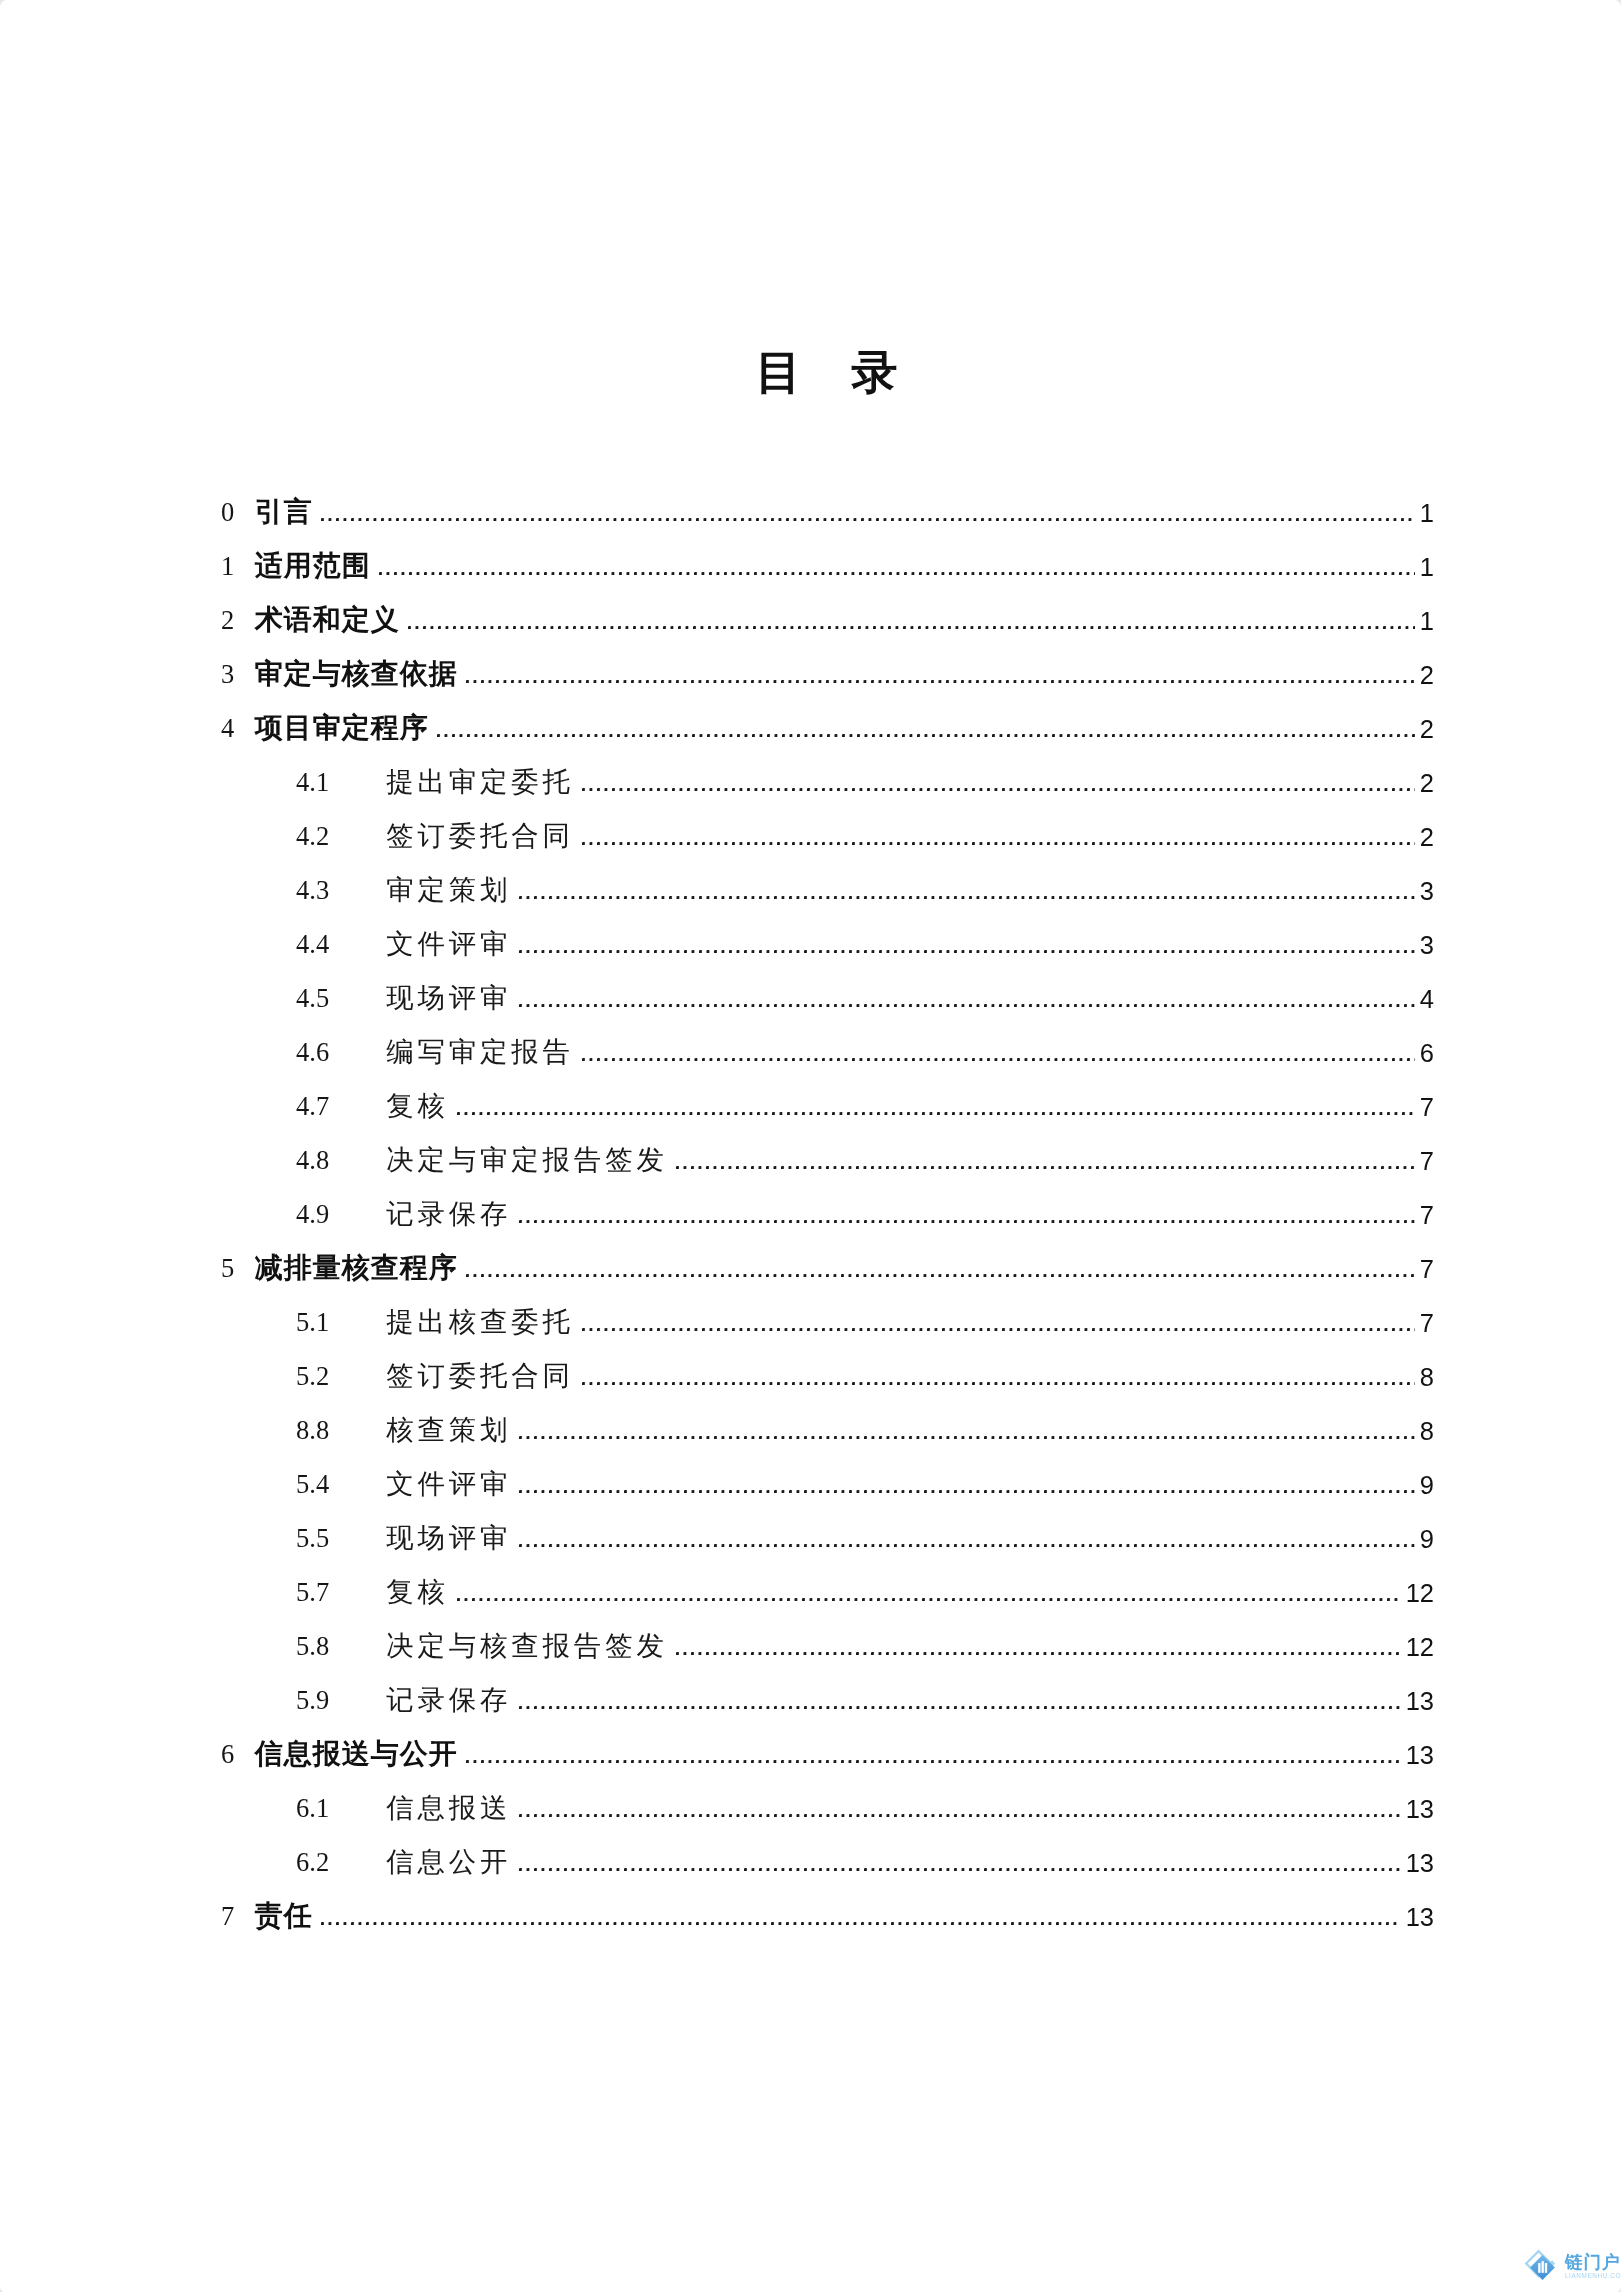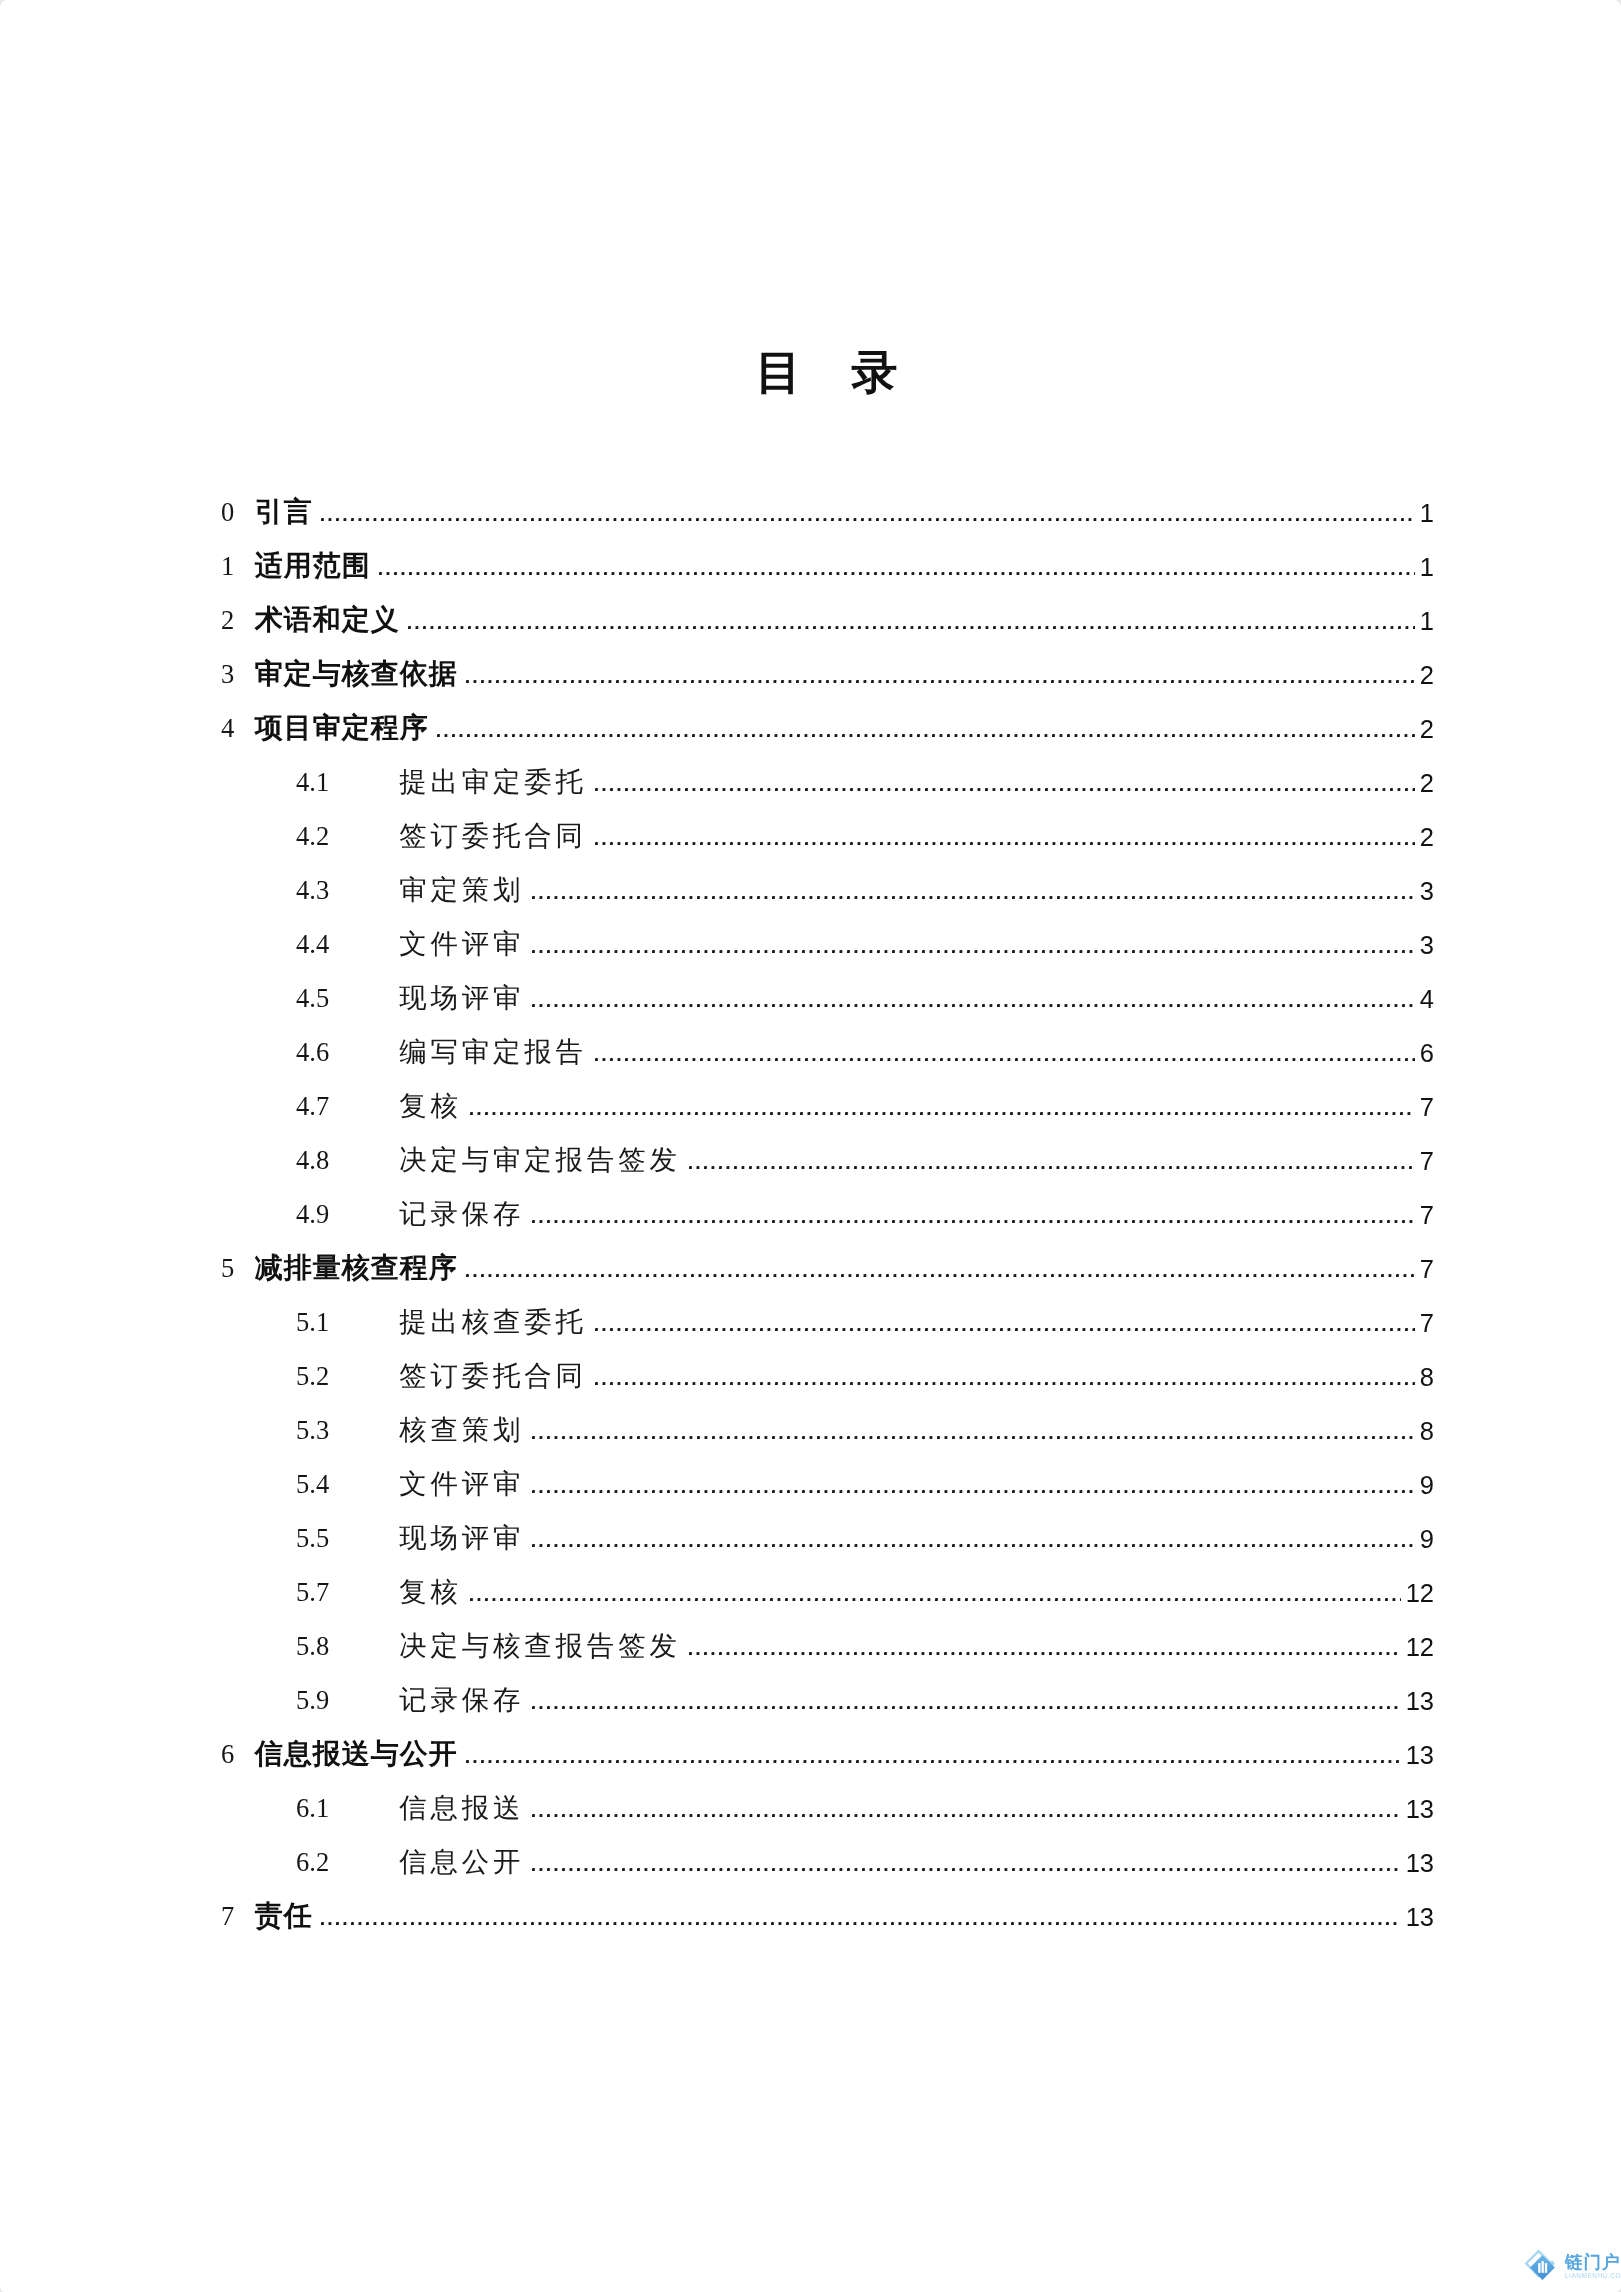--- a/index.html
+++ b/index.html
@@ -50,21 +50,21 @@
   }
   .toc-row.level-1 .num { margin-right: 20.6px; }
   .toc-row.level-1 .label {
     font-family: Liberation Serif, serif;
     font-weight: 700;
     font-size: 28px;
     letter-spacing: 1px;
     color: #111111;
   }
   .toc-row.level-2 { padding-left: 75px; }
-  .toc-row.level-2 .num { margin-right: 26px; }
+  .toc-row.level-2 .num { margin-right: 13px; }
   .toc-row.level-2 .label {
     font-family: "Liberation Serif", "DejaVu Serif", serif;
     font-size: 27.4px;
     letter-spacing: 3.9px;
     color: #1a1a1a;
     margin-left: 44px;
   }
   .dots {
     flex: 1 1 auto;
     height: 4.9px;
@@ -229,21 +229,21 @@
     </div>
 
     <div class="toc-row level-2">
       <span class="num">5.2</span>
       <span class="label">签订委托合同</span>
       <span class="dots"></span>
       <span class="pagenum">8</span>
     </div>
 
     <div class="toc-row level-2">
-      <span class="num">5.3</span>
+      <span class="num">8.8</span>
       <span class="label">核查策划</span>
       <span class="dots"></span>
       <span class="pagenum">8</span>
     </div>
 
     <div class="toc-row level-2">
       <span class="num">5.4</span>
       <span class="label">文件评审</span>
       <span class="dots"></span>
       <span class="pagenum">9</span>

